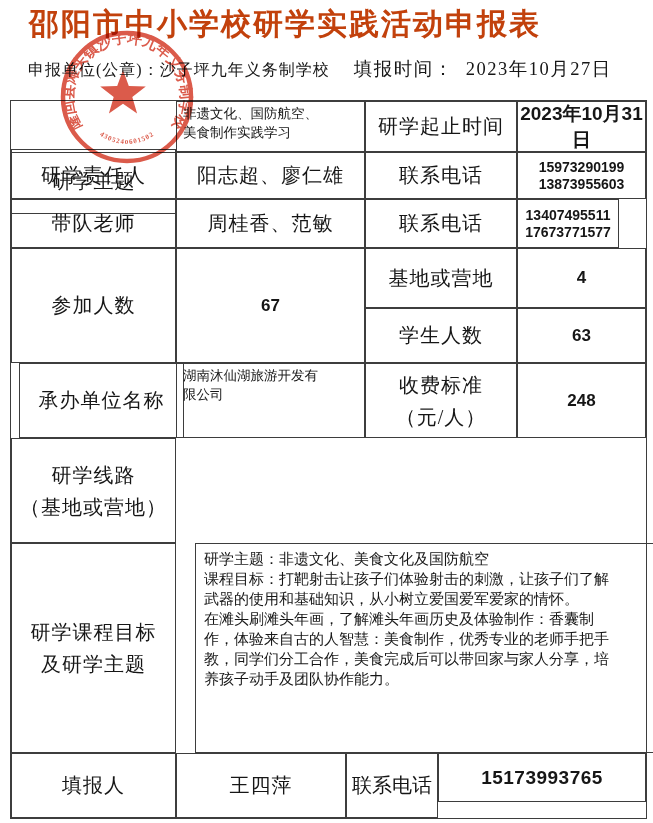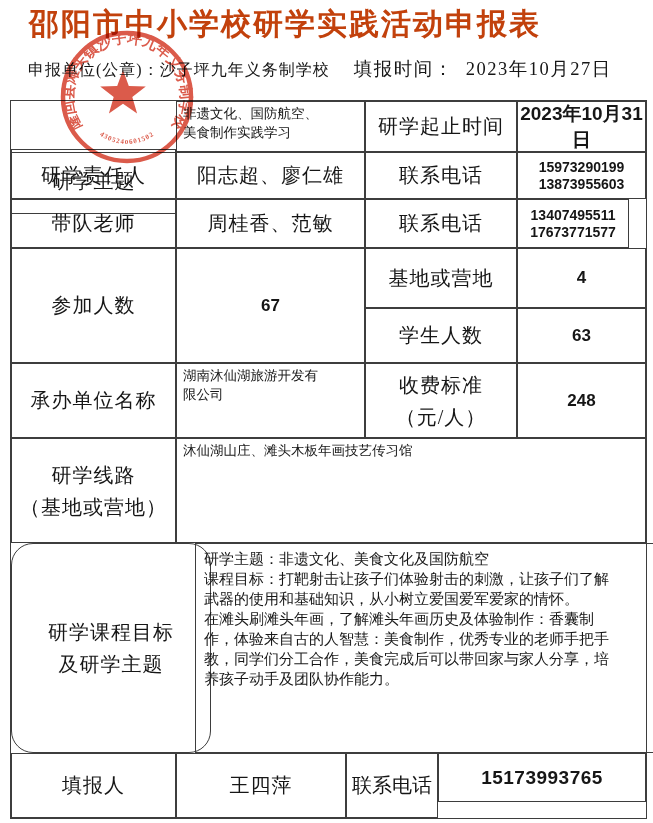--- a/index.html
+++ b/index.html
@@ -73,47 +73,46 @@
   <div class="cell val" style="left:165px;top:51px;width:189px;height:47px;">阳志超、廖仁雄</div>
   <div class="cell lab" style="left:354px;top:51px;width:152px;height:47px;">联系电话</div>
   <div class="cell phone" style="left:506px;top:51px;width:129px;height:47px;">
     <span>15973290199</span>
     <span>13873955603</span>
   </div>
 
   <div class="cell lab" style="left:0;top:98px;width:165px;height:49px;">带队老师</div>
   <div class="cell val" style="left:165px;top:98px;width:189px;height:49px;">周桂香、范敏</div>
   <div class="cell lab" style="left:354px;top:98px;width:152px;height:49px;">联系电话</div>
-  <div class="cell phone" style="left:506px;top:98px;width:112px;height:49px;">
+  <div class="cell phone" style="left:506px;top:98px;width:102px;height:49px;">
     <span>13407495511</span>
     <span>17673771577</span>
   </div>
 
   <div class="cell lab" style="left:0;top:147px;width:165px;height:115px;">参加人数</div>
   <div class="cell num" style="left:165px;top:147px;width:189px;height:115px;">67</div>
   <div class="cell lab" style="left:354px;top:147px;width:152px;height:60px;">基地或营地</div>
   <div class="cell num" style="left:506px;top:147px;width:129px;height:60px;">4</div>
   <div class="cell lab" style="left:354px;top:207px;width:152px;height:55px;">学生人数</div>
   <div class="cell num" style="left:506px;top:207px;width:129px;height:55px;">63</div>
 
-  <div class="cell lab" style="left:0;top:262px;width:165px;height:75px;">承办单位名称</div>
+  <div class="cell lab" style="left:8px;top:262px;width:165px;height:75px;">承办单位名称</div>
   <div class="cell top-left" style="left:165px;top:262px;width:189px;height:75px;">湖南沐仙湖旅游开发有限公司</div>
   <div class="cell lab two-line" style="left:354px;top:262px;width:152px;height:75px;">
     <span>收费标准</span>
     <span>（元/人）</span>
   </div>
   <div class="cell num" style="left:506px;top:262px;width:129px;height:75px;">248</div>
 
   <div class="cell lab two-line" style="left:0;top:337px;width:165px;height:105px;">
     <span>研学线路</span>
     <span>（基地或营地）</span>
   </div>
-  <div class="cell top-left" style="left:165px;top:337px;width:470px;height:105px;padding-right:8px;">沐仙湖山庄、滩头木板年画技艺传习馆</div>
 
-  <div class="cell lab two-line" style="left:0;top:442px;width:200px;height:210px;border-radius:22px;">
+  <div class="cell lab two-line" style="left:0;top:442px;width:165px;height:210px;">
     <span>研学课程目标</span>
     <span>及研学主题</span>
   </div>
   <div class="cell para" style="left:165px;top:442px;width:470px;height:210px;">研学主题：非遗文化、美食文化及国防航空　　　　　　　　课程目标：打靶射击让孩子们体验射击的刺激，让孩子们了解武器的使用和基础知识，从小树立爱国爱军爱家的情怀。　　在滩头刷滩头年画，了解滩头年画历史及体验制作：香囊制作，体验来自古的人智慧：美食制作，优秀专业的老师手把手教，同学们分工合作，美食完成后可以带回家与家人分享，培养孩子动手及团队协作能力。</div>
 
   <div class="cell lab" style="left:0;top:652px;width:165px;height:65px;">填报人</div>
   <div class="cell val" style="left:165px;top:652px;width:170px;height:65px;">王四萍</div>
   <div class="cell lab" style="left:335px;top:652px;width:92px;height:65px;letter-spacing:0;">联系电话</div>
   <div class="cell big-phone" style="left:427px;top:652px;width:208px;height:49px;">15173993765</div>
 

